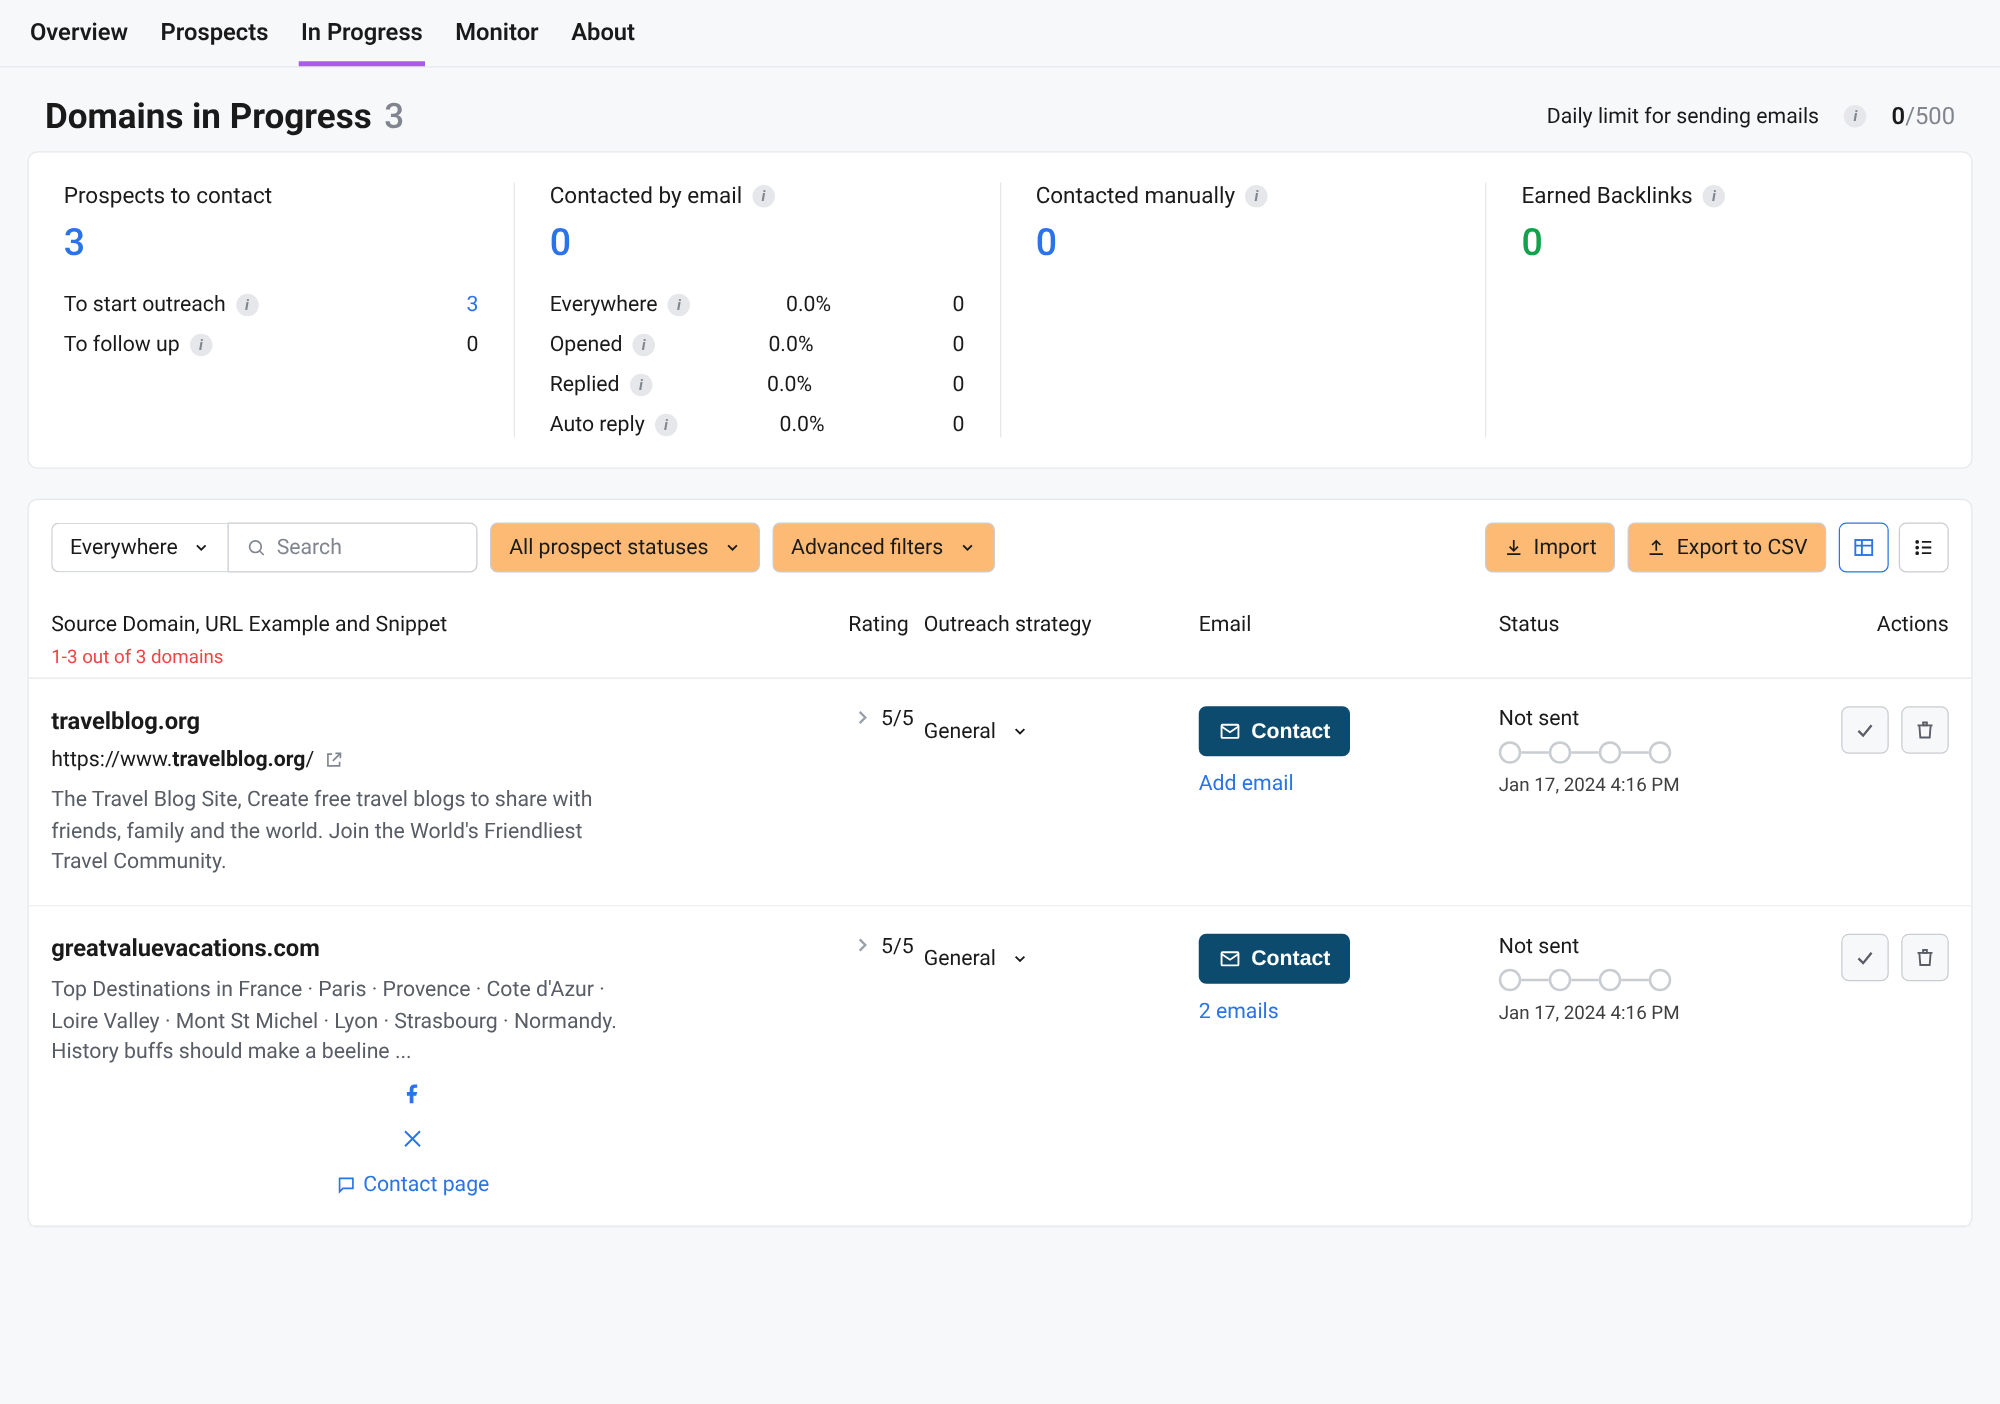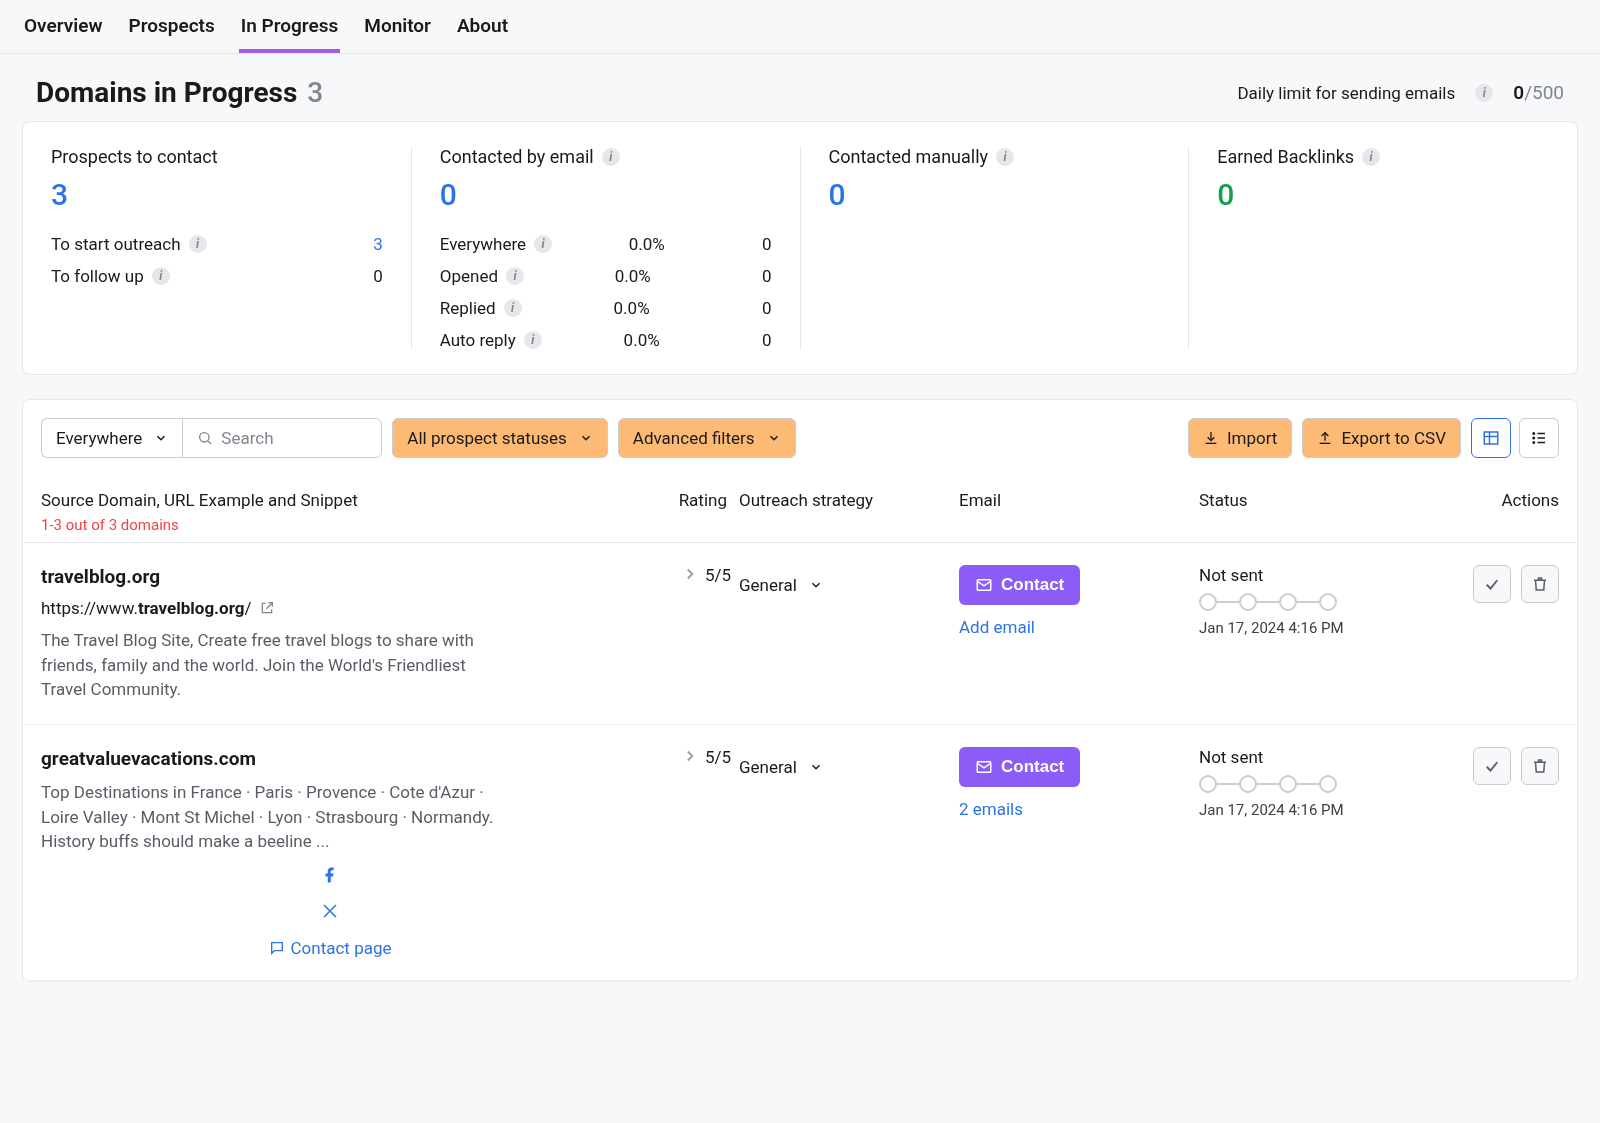--- a/index.html
+++ b/index.html
@@ -84,21 +84,21 @@
   .dom .title{font-weight:700; font-size:19px;}
   .dom .url{margin-top:10px; font-size:17px; display:flex; align-items:center; gap:8px;}
   .dom .url .b{font-weight:700;}
   .dom .snippet{margin-top:10px; color:#595d66; line-height:1.45; font-size:17px;}
   .rowicons{margin-top:12px; display:flex; gap:18px; align-items:center;flex-direction:column;}
   .rowicons a{color:#2b73e8; text-decoration:none;}
   .rating{display:flex; align-items:flex-start; gap:6px; color:#1a1a1a; justify-content:flex-end; padding-right:8px;}
   .outreach{display:flex; align-items:flex-start;}
   .outreach .sel{border:none; padding:0;}
   .email-col{display:flex; flex-direction:column; gap:12px; align-items:flex-start;}
-  .contact-btn{background:#8b5cf6; color:#fff; border:none; border-radius:6px; height:40px; padding:0 16px; font-size:17px; font-weight:600; display:inline-flex; align-items:center; gap:8px; cursor:pointer;}
+  .contact-btn{background:#0c4a6e; color:#fff; border:none; border-radius:6px; height:40px; padding:0 16px; font-size:17px; font-weight:600; display:inline-flex; align-items:center; gap:8px; cursor:pointer;}
   .link{color:#2b73e8; font-size:17px; cursor:pointer;}
   .status-col .lbl{font-size:17px;}
   .steps{display:flex; align-items:center; margin:8px 0;}
   .step{width:18px;height:18px;border:2px solid #c9ccd1;border-radius:50%;background:#fff;}
   .bar{width:22px;height:2px;background:#c9ccd1;}
   .date{color:#404040; font-size:15px;}
   .actions{display:flex; gap:10px; justify-content:flex-end;}
   .sq{width:38px;height:38px;border:1px solid #c9ccd1;border-radius:6px;background:#f7f8fa;display:inline-flex;align-items:center;justify-content:center;cursor:pointer;}
   .expand{color:#9aa0a8;}
   .ext-icon{color:#80858f;}

